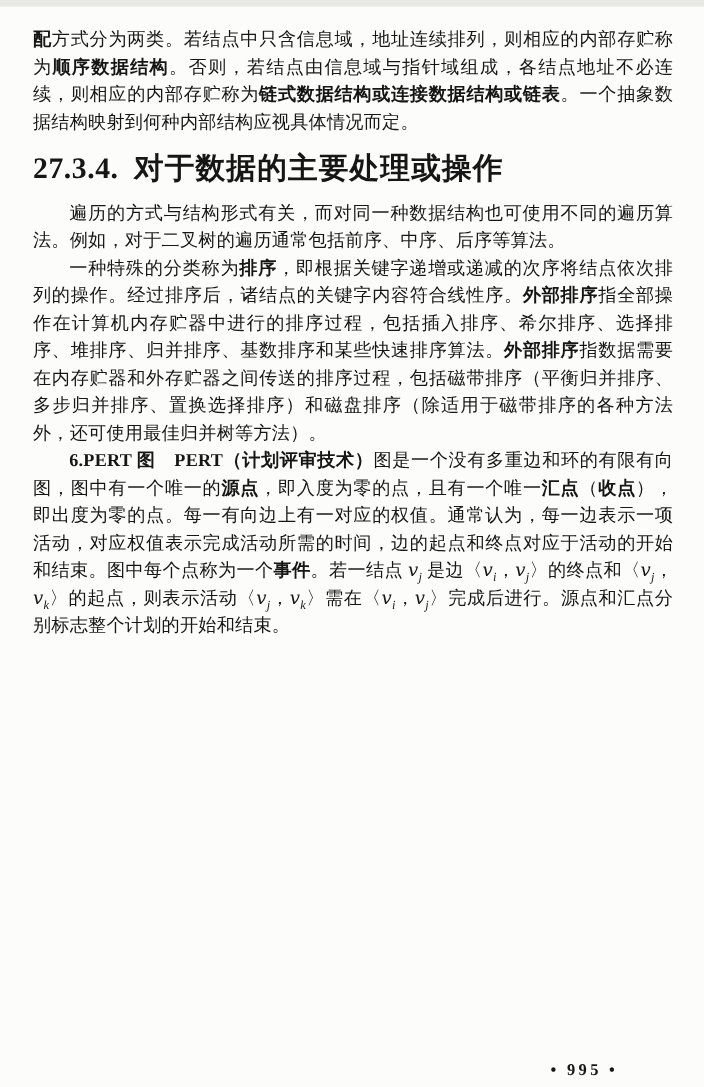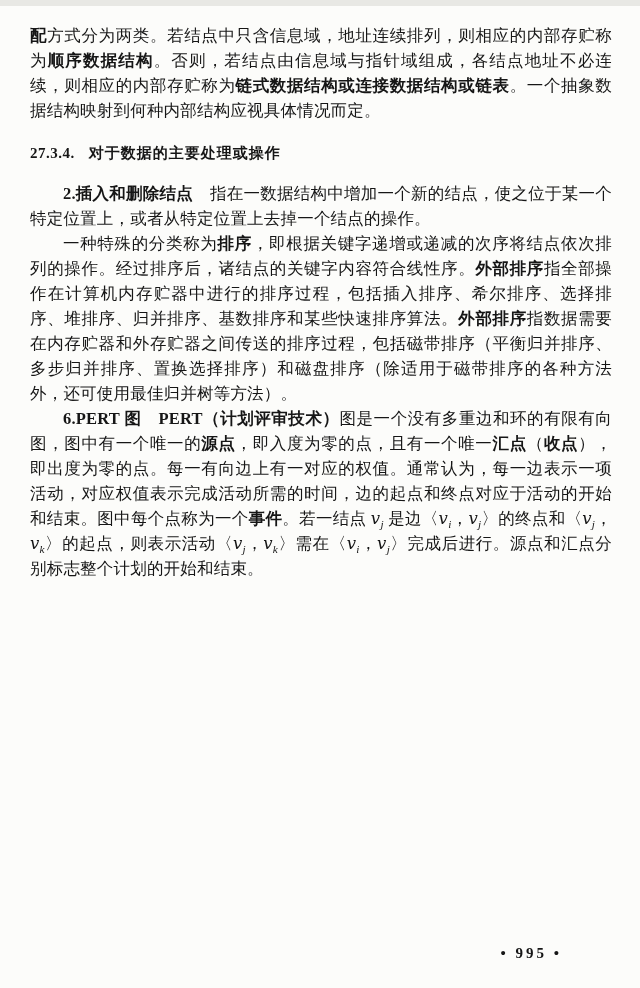--- a/index.html
+++ b/index.html
@@ -32,57 +32,57 @@
     text-indent: 2em;
   }
   .b { font-weight: bold; }
   .it { font-style: italic; font-family: "DejaVu Serif", serif; }
   sub {
     font-size: 0.68em;
     line-height: 0;
     font-style: italic;
   }
   h2.section-heading {
-    font-size: 15px;
+    font-size: 27px;
     font-weight: 600;
     margin: 14px 0 12px 0;
     line-height: 32px;
     letter-spacing: 1px;
     text-align: left;
     text-indent: 0;
   }
   h2.section-heading .sec-num {
     margin-right: 14px;
     letter-spacing: 0.5px;
   }
   .footer-page-number {
     position: absolute;
     right: 78px;
-    bottom: 32px;
+    bottom: 12px;
     font-size: 15px;
     font-weight: bold;
     letter-spacing: 3px;
   }
 </style>
 </head>
 <body>
 
 <div class="page">
   <div class="content">
 
     <div>
         <p><span class="b">配</span><span>方式分为两类。若结点中只含信息域，地址连续排列，则相应的内部存贮称为</span><span class="b">顺序数据结构</span><span>。否则，若结点由信息域与指针域组成，各结点地址不必连续，则相应的内部存贮称为</span><span class="b">链式数据结构或连接数据结构或链表</span><span>。一个抽象数据结构映射到何种内部结构应视具体情况而定。</span></p>
       </div>
 
     <h2 class="section-heading">
       <span class="sec-num">27.3.4.</span><span>对于数据的主要处理或操作</span>
     </h2>
 
     <div>
-        <p class="indent"><span class="b">2.插入和删除结点</span><span>　指在一数据结构中增加一个新的结点，使之位于某一个特定位置上，或者从特定位置上去掉一个结点的操作。</span></p>
+        <p class="indent"><span>遍历的方式与结构形式有关，而对同一种数据结构也可使用不同的遍历算法。例如，对于二叉树的遍历通常包括前序、中序、后序等算法。</span></p>
         <p class="indent"><span>一种特殊的分类称为</span><span class="b">排序</span><span>，即根据关键字递增或递减的次序将结点依次排列的操作。经过排序后，诸结点的关键字内容符合线性序。</span><span class="b">外部排序</span><span>指全部操作在计算机内存贮器中进行的排序过程，包括插入排序、希尔排序、选择排序、堆排序、归并排序、基数排序和某些快速排序算法。</span><span class="b">外部排序</span><span>指数据需要在内存贮器和外存贮器之间传送的排序过程，包括磁带排序（平衡归并排序、多步归并排序、置换选择排序）和磁盘排序（除适用于磁带排序的各种方法外，还可使用最佳归并树等方法）。</span></p>
         <p class="indent"><span class="b">6.PERT 图</span><span>　</span><span class="b">PERT（计划评审技术）</span><span>图是一个没有多重边和环的有限有向图，图中有一个唯一的</span><span class="b">源点</span><span>，即入度为零的点，且有一个唯一</span><span class="b">汇点</span><span>（</span><span class="b">收点</span><span>），即出度为零的点。每一有向边上有一对应的权值。通常认为，每一边表示一项活动，对应权值表示完成活动所需的时间，边的起点和终点对应于活动的开始和结束。图中每个点称为一个</span><span class="b">事件</span><span>。若一结点 </span><span class="it">v</span><sub>j</sub><span> 是边〈</span><span class="it">v</span><sub>i</sub><span>，</span><span class="it">v</span><sub>j</sub><span>〉的终点和〈</span><span class="it">v</span><sub>j</sub><span>，</span><span class="it">v</span><sub>k</sub><span>〉的起点，则表示活动〈</span><span class="it">v</span><sub>j</sub><span>，</span><span class="it">v</span><sub>k</sub><span>〉需在〈</span><span class="it">v</span><sub>i</sub><span>，</span><span class="it">v</span><sub>j</sub><span>〉完成后进行。源点和汇点分别标志整个计划的开始和结束。</span></p>
       </div>
 
   </div>
 
   <div class="footer-page-number">• 995 •</div>
 </div>
 
 </body></html>

